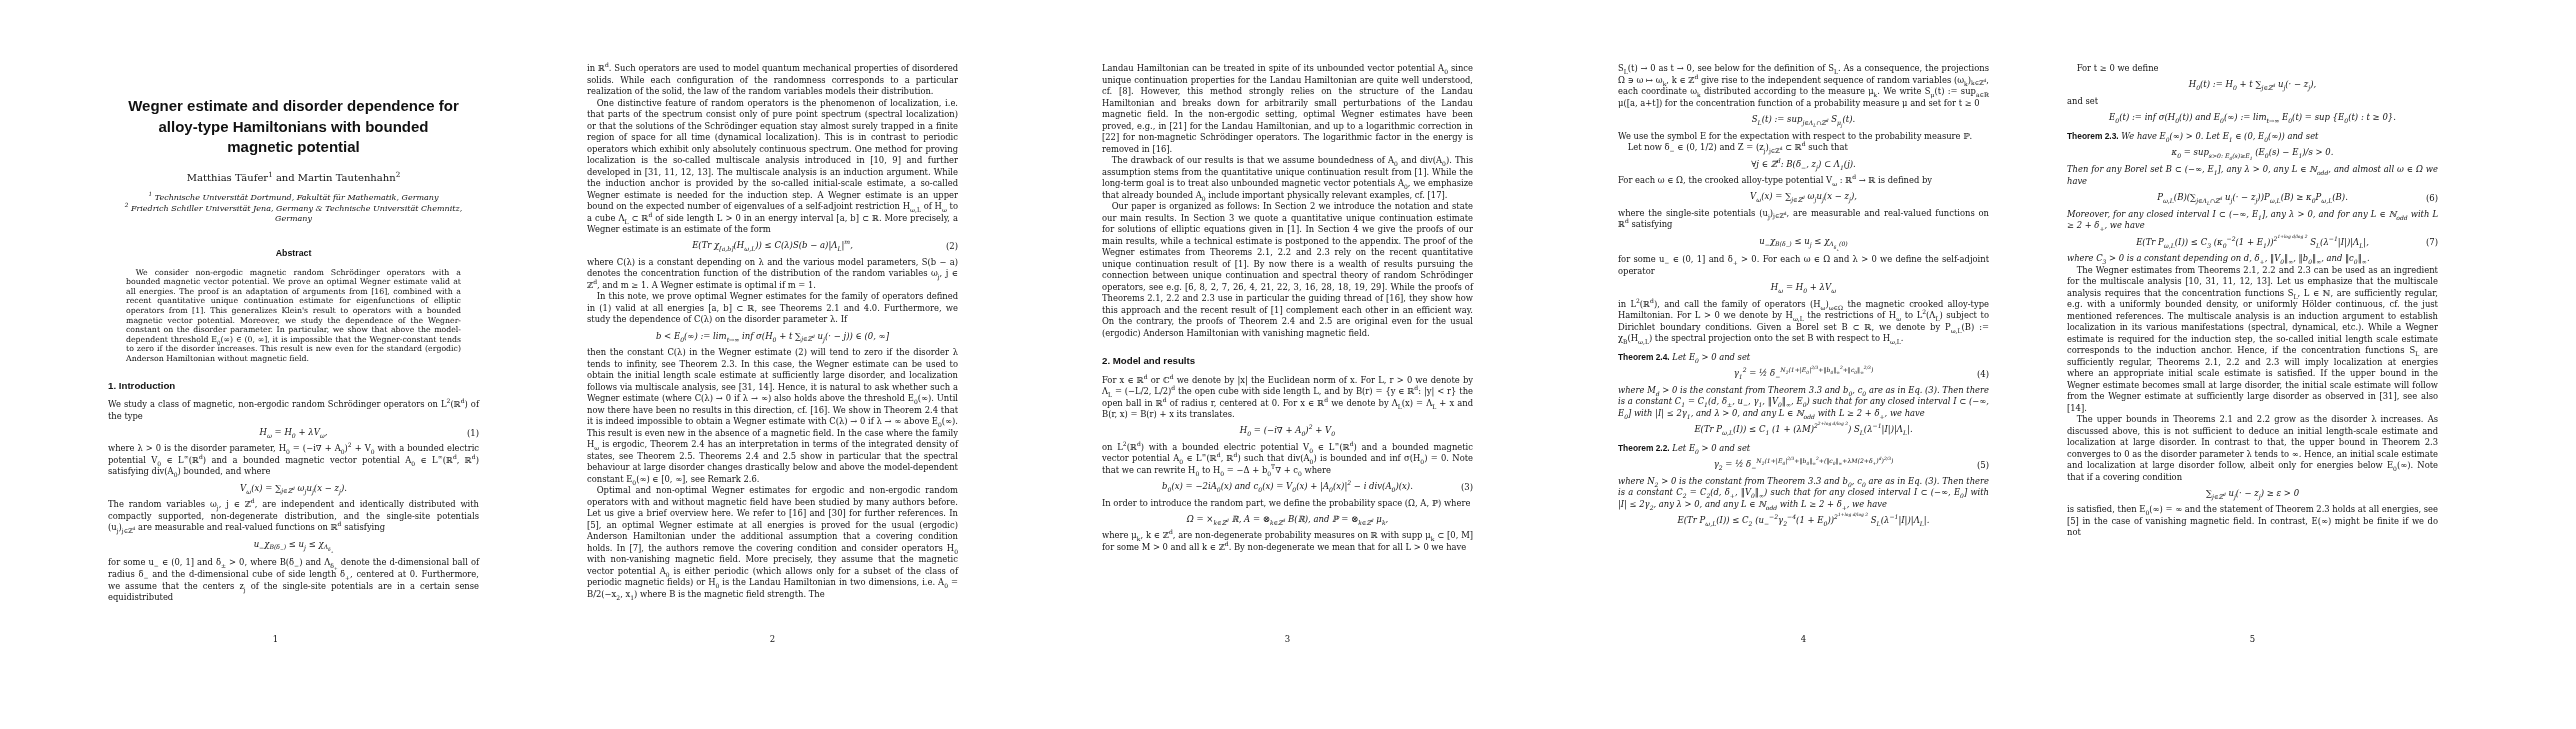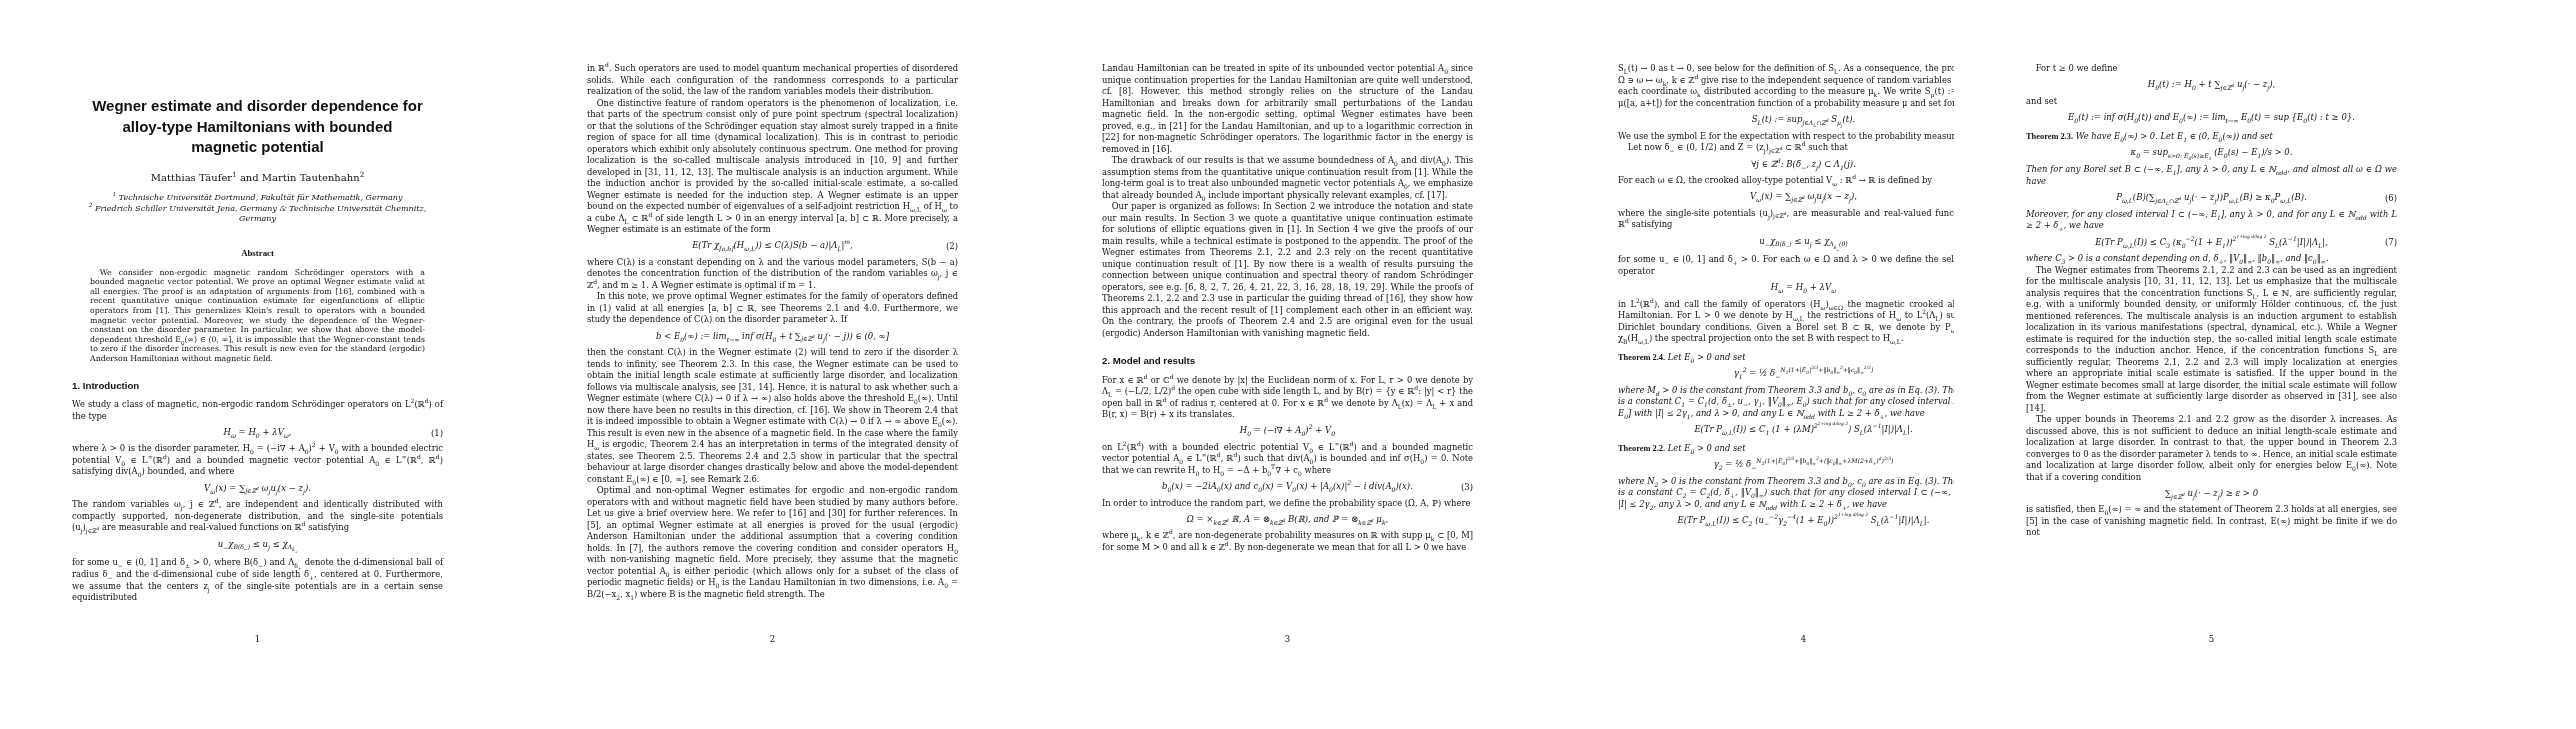--- a/index.html
+++ b/index.html
@@ -17,39 +17,39 @@
   .page{position:absolute;top:0;width:515px;height:729px;overflow:hidden;background:#fff}
   .content{margin:0 72px;font-size:8.4px;line-height:11.5px;text-align:justify}
   .page:not(.first) .content{padding-top:63px}
   .blk{margin:0}
   .title{
     font-family:"Liberation Sans", sans-serif;font-weight:bold;font-size:15px;line-height:20.7px;
     text-align:center;margin-top:96px;text-indent:0;
   }
   .authors{text-align:center;font-size:10px;margin-top:14px;text-indent:0}
   .affil{text-align:center;font-style:italic;font-size:8px;line-height:10.3px;margin-top:9.7px;text-indent:0}
-  .abshead{font-family:Liberation Serif, serif;font-weight:bold;font-size:8.8px;text-align:center;margin-top:24px;text-indent:0}
+  .abshead{font-family:Liberation Sans, sans-serif;font-weight:bold;font-size:8.8px;text-align:center;margin-top:24px;text-indent:0}
   .abstract{margin:8px 18px 0 18px;font-size:7.8px;line-height:9.6px;text-indent:9.7px}
   .sechead{font-family:"Liberation Sans", sans-serif;font-weight:bold;font-size:9.7px;margin:16px 0 8px 0;text-align:left;text-indent:0}
   .p{margin:0}
   .ind{text-indent:9.7px}
   .eq{position:relative;text-align:center;font-style:italic;font-size:8.5px;margin:4.9px 0;text-indent:0}
   .eq .eqnum{position:absolute;right:0;top:0.6px;font-style:normal}
   .thm{margin-top:7.3px;font-style:italic}
-  .thm .lead{font-style:normal;font-weight:bold;font-family:Liberation Serif, serif}
+  .thm .lead{font-style:normal;font-weight:bold;font-family:Liberation Sans, sans-serif}
   .thmtext{font-style:italic;margin:0}
   .pnum{position:absolute;left:0;right:0;top:634px;text-align:center;font-size:8.5px}
   sup,sub{line-height:0;font-size:72%}
 </style>
 </head>
 <body>
 
 <div class="stamp">arXiv:1710.00899v3  [math-ph]  8 Dec 2017</div>
 <div id="pages">
-    <div class="page first" style="left: 0px;">
+    <div class="page first" style="left: 0px; padding-left: 36px;">
       <div class="content">
         <div class="blk title">Wegner estimate and disorder dependence for<br>alloy-type Hamiltonians with bounded<br>magnetic potential</div>
         <div class="blk authors">Matthias Täufer<sup>1</sup> and Martin Tautenhahn<sup>2</sup></div>
         <div class="blk affil"><sup>1</sup> Technische Universität Dortmund, Fakultät für Mathematik, Germany<br><sup>2</sup> Friedrich Schiller Universität Jena, Germany &amp; Technische Universität Chemnitz, Germany</div>
         <div class="blk abshead">Abstract</div>
         <div class="blk abstract">We consider non-ergodic magnetic random Schrödinger operators with a bounded magnetic vector potential. We prove an optimal Wegner estimate valid at all energies. The proof is an adaptation of arguments from [16], combined with a recent quantitative unique continuation estimate for eigenfunctions of elliptic operators from [1]. This generalizes Klein's result to operators with a bounded magnetic vector potential. Moreover, we study the dependence of the Wegner-constant on the disorder parameter. In particular, we show that above the model-dependent threshold E<sub>0</sub>(∞) ∈ (0, ∞], it is impossible that the Wegner-constant tends to zero if the disorder increases. This result is new even for the standard (ergodic) Anderson Hamiltonian without magnetic field.</div>
         <div class="blk sechead">1. Introduction</div>
         <div class="blk p">We study a class of magnetic, non-ergodic random Schrödinger operators on L<sup>2</sup>(ℝ<sup>d</sup>) of the type</div>
         <div class="blk eq"><span class="eqbody">H<sub>ω</sub> = H<sub>0</sub> + λV<sub>ω</sub>,</span><span class="eqnum">(1)</span></div>
         <div class="blk p">where λ &gt; 0 is the disorder parameter, H<sub>0</sub> = (−i∇ + A<sub>0</sub>)<sup>2</sup> + V<sub>0</sub> with a bounded electric potential V<sub>0</sub> ∈ L<sup>∞</sup>(ℝ<sup>d</sup>) and a bounded magnetic vector potential A<sub>0</sub> ∈ L<sup>∞</sup>(ℝ<sup>d</sup>, ℝ<sup>d</sup>) satisfying div(A<sub>0</sub>) bounded, and where</div>
@@ -107,21 +107,21 @@
         <div class="blk eq"><span class="eqbody">γ<sub>1</sub><sup>2</sup> = ½ δ<sub>−</sub><sup>N<sub>2</sub>(1+|E<sub>0</sub>|<sup>2/3</sup>+‖b<sub>0</sub>‖<sub>∞</sub><sup>2</sup>+‖c<sub>0</sub>‖<sub>∞</sub><sup>2/3</sup>)</sup></span><span class="eqnum">(4)</span></div>
         <div class="blk thmtext">where M<sub>d</sub> &gt; 0 is the constant from Theorem 3.3 and b<sub>0</sub>, c<sub>0</sub> are as in Eq. (3). Then there is a constant C<sub>1</sub> = C<sub>1</sub>(d, δ<sub>±</sub>, u<sub>−</sub>, γ<sub>1</sub>, ‖V<sub>0</sub>‖<sub>∞</sub>, E<sub>0</sub>) such that for any closed interval I ⊂ (−∞, E<sub>0</sub>] with |I| ≤ 2γ<sub>1</sub>, and λ &gt; 0, and any L ∈ ℕ<sub>odd</sub> with L ≥ 2 + δ<sub>+</sub>, we have</div>
         <div class="blk eq"><span class="eqbody">E(Tr P<sub>ω,L</sub>(I)) ≤ C<sub>1</sub> (1 + (λM)<sup>2<sup>2+log d/log 2</sup></sup>) S<sub>L</sub>(λ<sup>−1</sup>|I|)|Λ<sub>L</sub>|.</span></div>
         <div class="blk thm"><span class="lead">Theorem 2.2.</span> Let E<sub>0</sub> &gt; 0 and set</div>
         <div class="blk eq"><span class="eqbody">γ<sub>2</sub> = ½ δ<sub>−</sub><sup>N<sub>2</sub>(1+|E<sub>0</sub>|<sup>2/3</sup>+‖b<sub>0</sub>‖<sub>∞</sub><sup>2</sup>+(‖c<sub>0</sub>‖<sub>∞</sub>+λM(2+δ<sub>+</sub>)<sup>d</sup>)<sup>2/3</sup>)</sup></span><span class="eqnum">(5)</span></div>
         <div class="blk thmtext">where N<sub>2</sub> &gt; 0 is the constant from Theorem 3.3 and b<sub>0</sub>, c<sub>0</sub> are as in Eq. (3). Then there is a constant C<sub>2</sub> = C<sub>2</sub>(d, δ<sub>+</sub>, ‖V<sub>0</sub>‖<sub>∞</sub>) such that for any closed interval I ⊂ (−∞, E<sub>0</sub>] with |I| ≤ 2γ<sub>2</sub>, any λ &gt; 0, and any L ∈ ℕ<sub>odd</sub> with L ≥ 2 + δ<sub>+</sub>, we have</div>
         <div class="blk eq"><span class="eqbody">E(Tr P<sub>ω,L</sub>(I)) ≤ C<sub>2</sub> (u<sub>−</sub><sup>−2</sup>γ<sub>2</sub><sup>−4</sup>(1 + E<sub>0</sub>))<sup>2<sup>1+log d/log 2</sup></sup> S<sub>L</sub>(λ<sup>−1</sup>|I|)|Λ<sub>L</sub>|.</span></div>
       </div>
       <div class="pnum">4</div>
     </div>
-    <div class="page" style="left: 1954px;">
+    <div class="page" style="left: 1995px;">
       <div class="content">
         <div class="blk p ind">For t ≥ 0 we define</div>
         <div class="blk eq"><span class="eqbody">H<sub>0</sub>(t) := H<sub>0</sub> + t ∑<sub>j∈ℤ<sup>d</sup></sub> u<sub>j</sub>(· − z<sub>j</sub>),</span></div>
         <div class="blk p">and set</div>
         <div class="blk eq"><span class="eqbody">E<sub>0</sub>(t) := inf σ(H<sub>0</sub>(t))   and   E<sub>0</sub>(∞) := lim<sub>t→∞</sub> E<sub>0</sub>(t) = sup {E<sub>0</sub>(t) : t ≥ 0}.</span></div>
         <div class="blk thm"><span class="lead">Theorem 2.3.</span> We have E<sub>0</sub>(∞) &gt; 0. Let E<sub>1</sub> ∈ (0, E<sub>0</sub>(∞)) and set</div>
         <div class="blk eq"><span class="eqbody">κ<sub>0</sub> = sup<sub>s&gt;0: E<sub>0</sub>(s)≥E<sub>1</sub></sub> (E<sub>0</sub>(s) − E<sub>1</sub>)/s &gt; 0.</span></div>
         <div class="blk thmtext">Then for any Borel set B ⊂ (−∞, E<sub>1</sub>], any λ &gt; 0, any L ∈ ℕ<sub>odd</sub>, and almost all ω ∈ Ω we have</div>
         <div class="blk eq"><span class="eqbody">P<sub>ω,L</sub>(B)(∑<sub>j∈Λ<sub>L</sub>∩ℤ<sup>d</sup></sub> u<sub>j</sub>(· − z<sub>j</sub>))P<sub>ω,L</sub>(B) ≥ κ<sub>0</sub>P<sub>ω,L</sub>(B).</span><span class="eqnum">(6)</span></div>
         <div class="blk thmtext">Moreover, for any closed interval I ⊂ (−∞, E<sub>1</sub>], any λ &gt; 0, and for any L ∈ ℕ<sub>odd</sub> with L ≥ 2 + δ<sub>+</sub>, we have</div>

